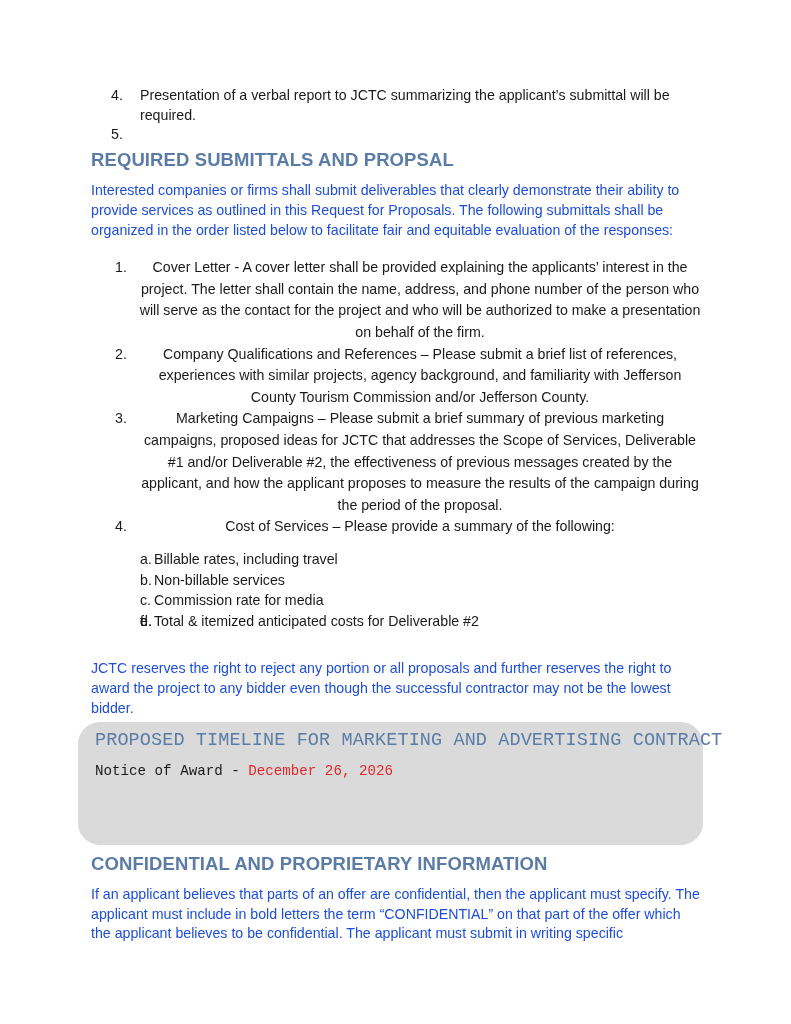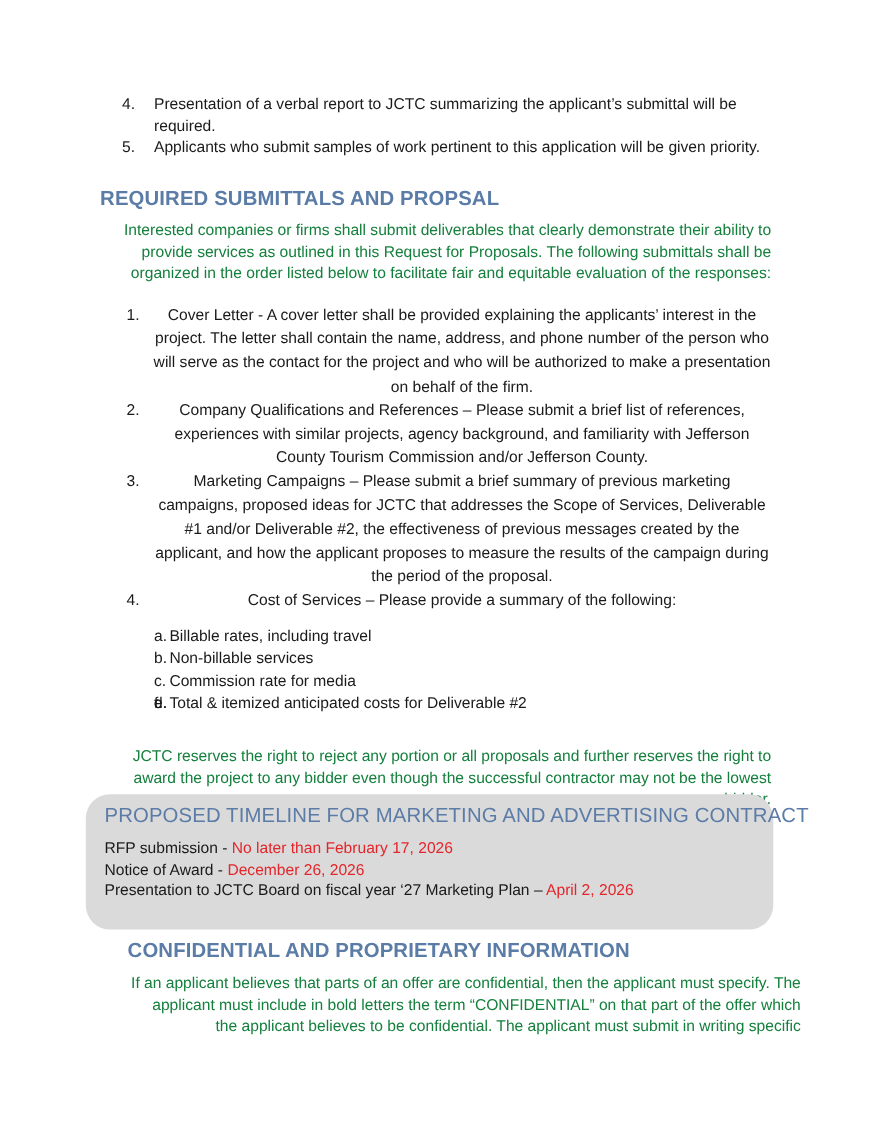--- a/index.html
+++ b/index.html
@@ -42,22 +42,22 @@
     line-height: 1.15;
     margin: 0;
     white-space: nowrap;
   }
 
   
   .body-text {
     font-size: 14.2px;
     line-height: 19.6px;
     margin: 0;
-    color: #15803d;
-    text-align: right;
+    color: #1d4ed8;
+    text-align: left;
   }
 
   
   ol.top-list {
     margin: 0;
     padding: 0;
     list-style: none;
   }
   ol.top-list > li {
     position: relative;
@@ -120,20 +120,21 @@
 
   
   .timeline-box {
     position: absolute;
     left: 78px;
     top: 722px;
     width: 625px;
     height: 123px;
     background: #dadada;
     border-radius: 22px;
+    font-family: Liberation Mono, monospace;
   }
   .timeline-heading {
     position: absolute;
     left: 17px;
     top: 8px;
     color: #5b7ca6;
     font-size: 18.5px;
     font-weight: 400;
     letter-spacing: 0.1px;
     white-space: nowrap;
@@ -165,21 +166,20 @@
 
   <div class="content">
 
     <ol class="top-list">
       <li>
         <span class="num">4.</span>
         <span>Presentation of a verbal report to JCTC summarizing the applicant’s submittal will be required.</span>
       </li>
       <li>
         <span class="num">5.</span>
-        <span>Applicants who submit samples of work pertinent to this application will be given priority.</span>
       </li>
     </ol>
 
     <div class="gap-lg"></div>
 
     <h2 class="section-heading">REQUIRED SUBMITTALS AND PROPSAL</h2>
 
     <div class="gap-sm"></div>
 
     <p class="body-text">Interested companies or firms shall submit deliverables that clearly demonstrate their ability to provide services as outlined in this Request for Proposals. The following submittals shall be organized in the order listed below to facilitate fair and equitable evaluation of the responses:</p>
@@ -235,30 +235,24 @@
     <div style="height:28px"></div>
 
     <p class="body-text">JCTC reserves the right to reject any portion or all proposals and further reserves the right to award the project to any bidder even though the successful contractor may not be the lowest bidder.</p>
 
   </div>
 
   <div class="timeline-box">
     <div class="timeline-heading">PROPOSED TIMELINE FOR MARKETING AND ADVERTISING CONTRACT</div>
     <div class="timeline-rows">
       <div class="timeline-row">
-        <span>RFP submission - </span><span class="date">No later than February 17, 2026</span>
-      </div>
-      <div class="timeline-row">
         <span>Notice of Award - </span><span class="date">December 26, 2026</span>
-      </div>
-      <div class="timeline-row">
-        <span>Presentation to JCTC Board on fiscal year ‘27 Marketing Plan – </span><span class="date">April 2, 2026</span>
       </div>
     </div>
   </div>
 
-  <div style="position:absolute; left:91px; top:853px; width:612px;margin-left:25px;">
+  <div style="position:absolute; left:91px; top:853px; width:612px;">
     <h2 class="section-heading">CONFIDENTIAL AND PROPRIETARY INFORMATION</h2>
     <div class="gap-sm"></div>
     <p class="body-text">If an applicant believes that parts of an offer are confidential, then the applicant must specify. The applicant must include in bold letters the term “CONFIDENTIAL” on that part of the offer which the applicant believes to be confidential. The applicant must submit in writing specific</p>
   </div>
 
 </div>
 
 </body></html>

